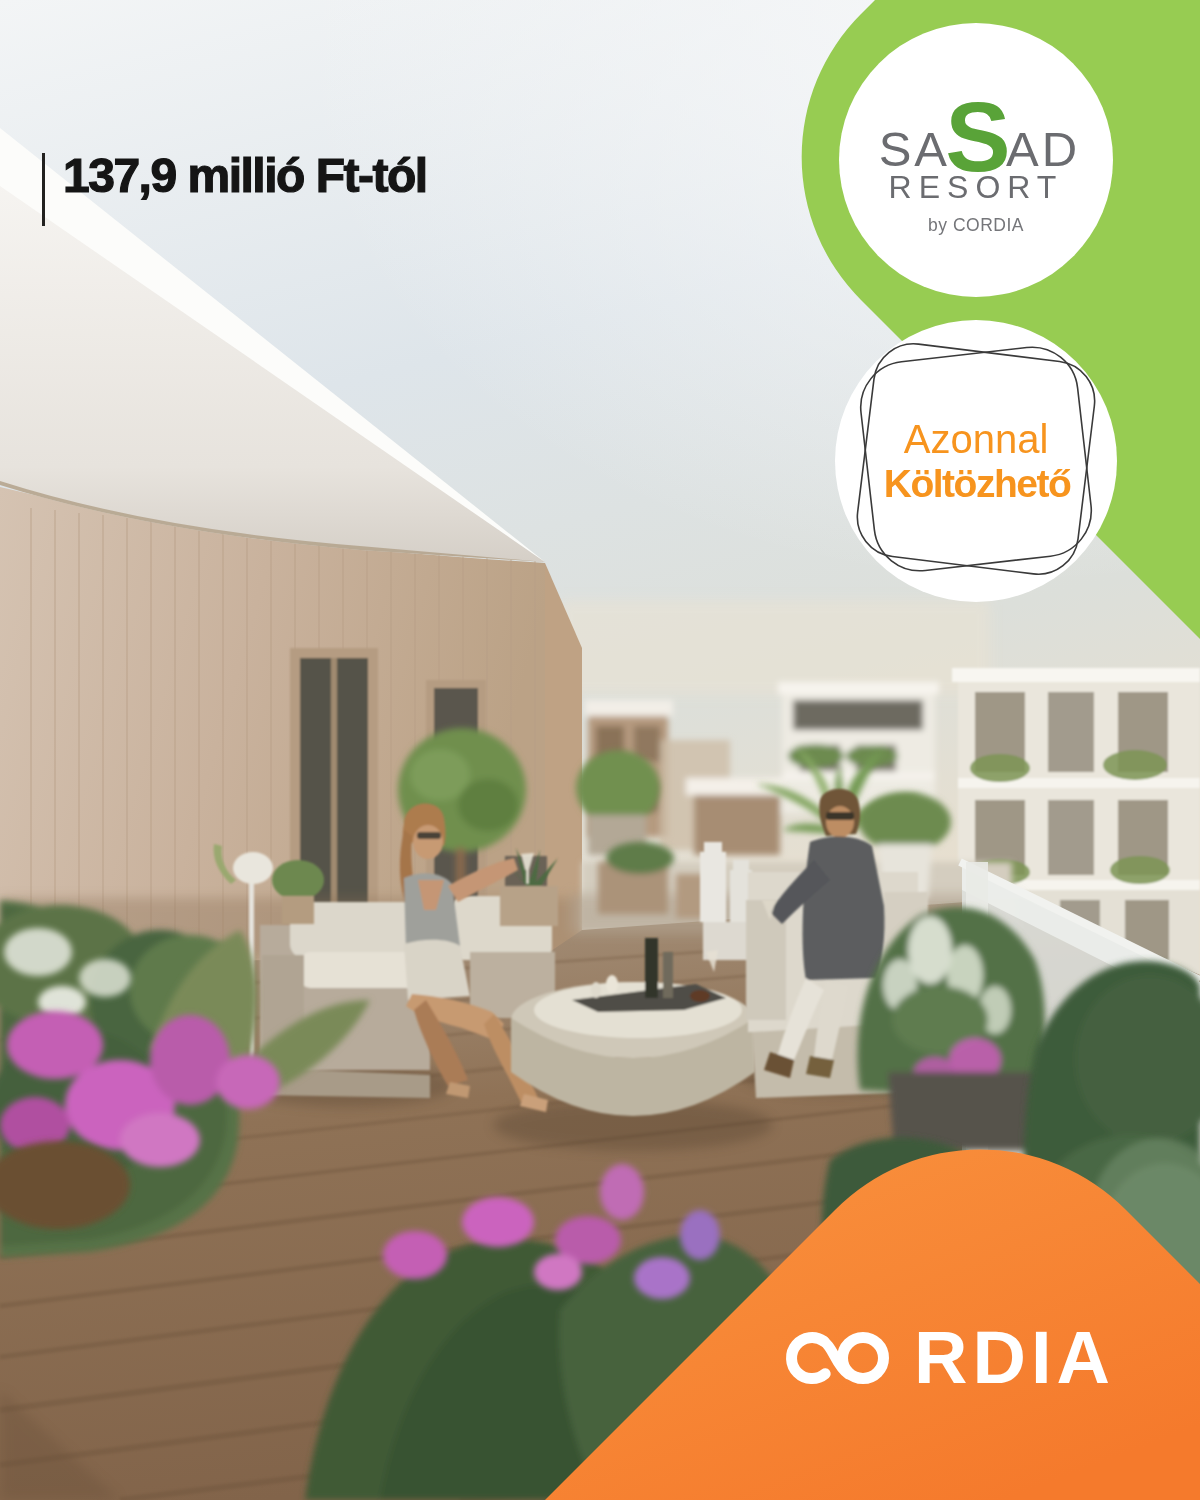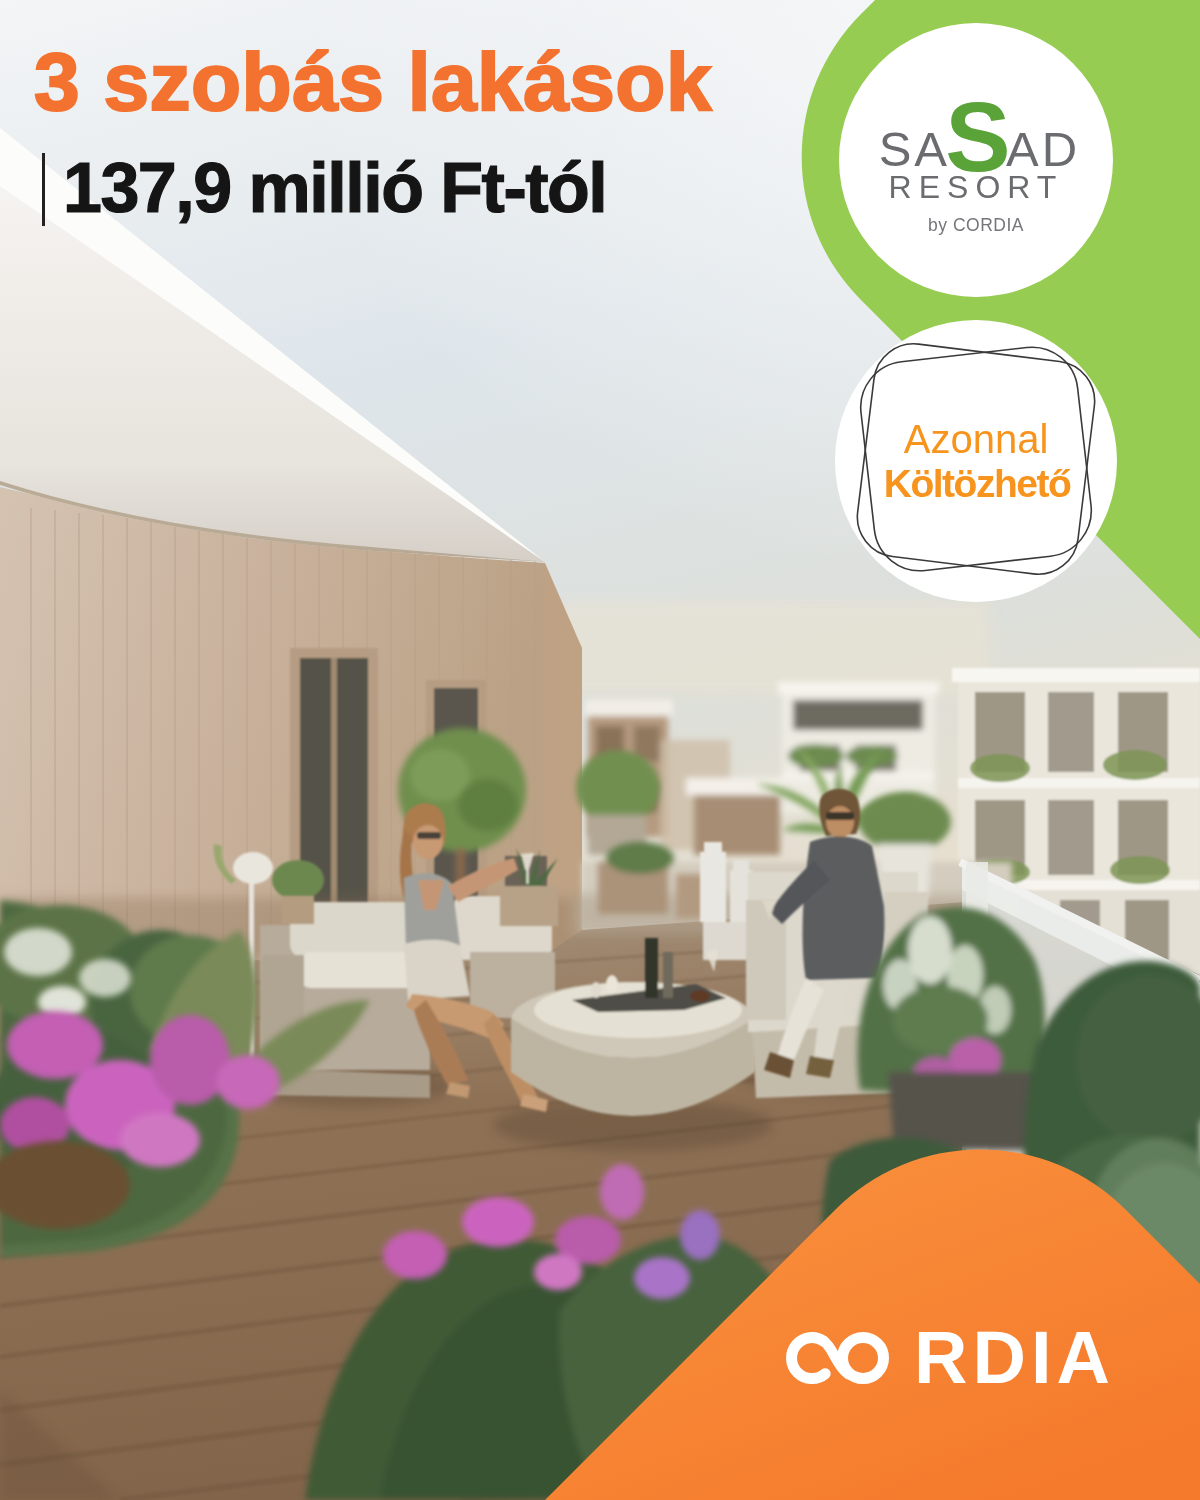--- a/index.html
+++ b/index.html
@@ -436,18 +436,17 @@
 <path d="M545,1500 L835.5,1209.5 A205,205 0 0 1 1125.5,1209.5 L1200,1284 L1200,1500 Z" fill="url(#orangeG)"></path>
 
 <g>
   <path d="M 823.8 1341.3 A 20.5 20.5 0 1 0 825.2 1373.8" fill="none" stroke="#ffffff" stroke-width="11" stroke-linecap="round"></path>
   <circle cx="863" cy="1358" r="20.5" fill="none" stroke="#ffffff" stroke-width="11"></circle>
   <path d="M 823.8 1341.3 C 833.5 1347.5 835.5 1365 848.5 1374.2" fill="none" stroke="#ffffff" stroke-width="10.5" stroke-linecap="round"></path>
   <text x="914" y="1383" font-size="74" font-weight="bold" fill="#ffffff" letter-spacing="5" font-family="Liberation Sans, sans-serif">RDIA</text>
 </g>
 </svg>
 
-<div style="position:absolute;left:34px;top:35px;color:#f4722f;font-weight:bold;font-size:82px;letter-spacing:0.5px;-webkit-text-stroke:2.2px #f4722f;">3 szobás lakások</div>
 
 <div style="position:absolute;left:42px;top:153px;width:3px;height:73px;background:#22211f;"></div>
 
-<div style="position:absolute;left:63px;top:148px;color:#151515;font-weight:bold;font-size:70px;letter-spacing:-1.5px;-webkit-text-stroke:1.2px #151515;">137,9 millió Ft-tól</div>
+<div style="position:absolute;left:63px;top:148px;color:#151515;font-weight:bold;font-size:48px;letter-spacing:-1.5px;-webkit-text-stroke:1.2px #151515;">137,9 millió Ft-tól</div>
 </div>
 
 </body></html>

